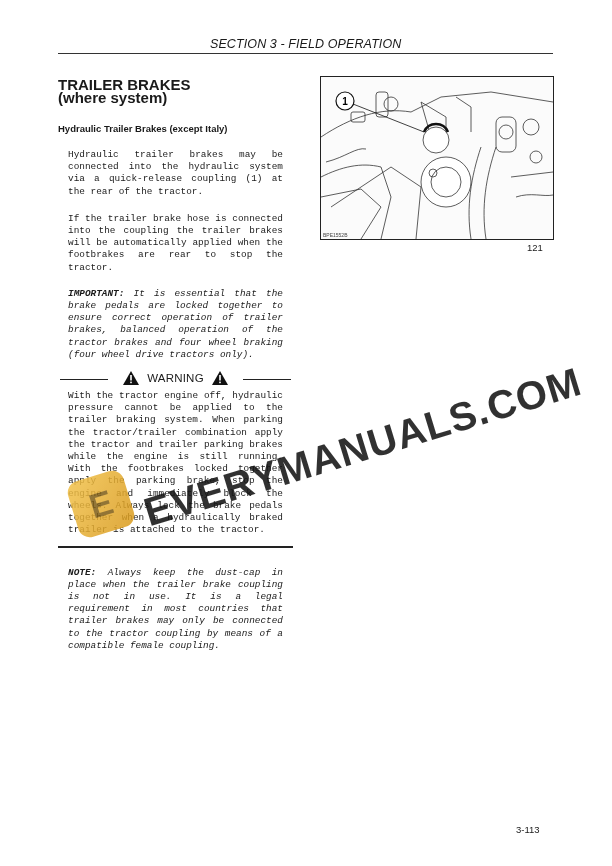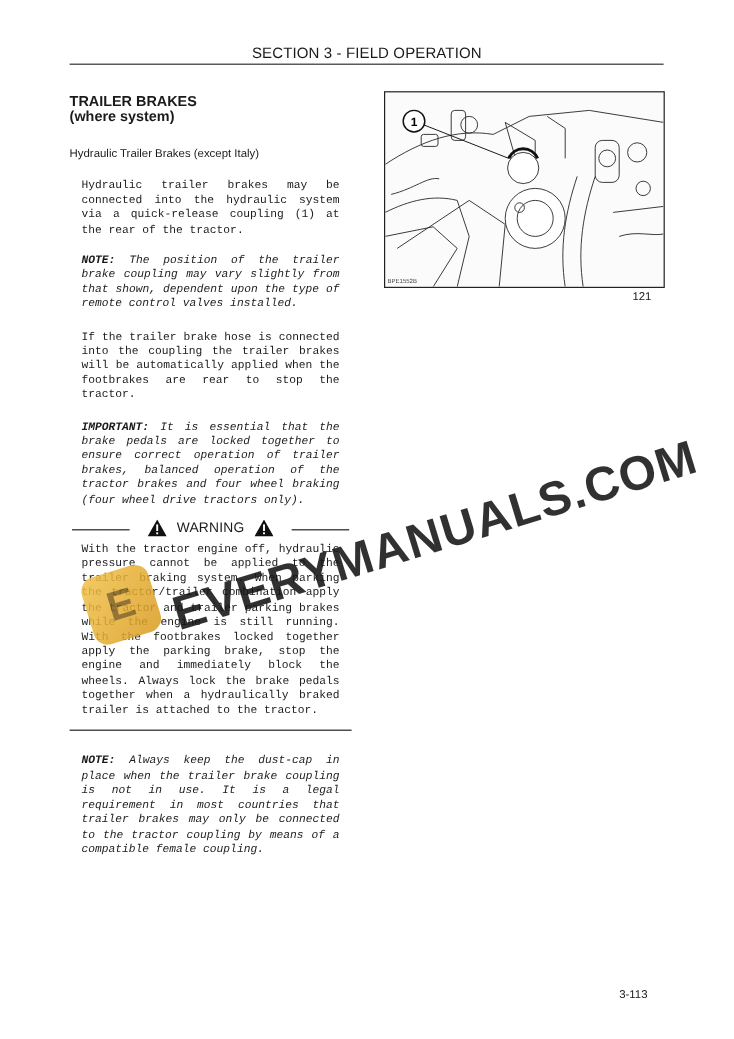--- a/index.html
+++ b/index.html
@@ -5,25 +5,25 @@
     html, body { margin: 0; padding: 0; }
     body {
       width: 612px; height: 866px; background: #ffffff; position: relative; overflow: hidden;
       font-family: "Liberation Sans", sans-serif; color: #1a1a1a;
     }
     .header {
       position: absolute; left: 58px; top: 37px; width: 495px; height: 16px;
       border-bottom: 1.2px solid #333;
     }
     .header-title {
-      position: absolute; left: 152px; top: 0; font-size: 12.5px; letter-spacing: 0.1px;
+      position: absolute; left: 152px; top: 0; font-size: 12.5px; font-style: italic; letter-spacing: 0.1px;
     }
     .col-left { position: absolute; left: 58px; top: 78px; width: 235px; }
-    .h1 { font-weight: bold; font-size: 12px; line-height: 13px; margin: 0; }
-    .h2 { font-weight: normal; font-size: 9.5px; margin: 19px 0 0 0; }
+    .h1 { font-weight: bold; font-size: 15px; line-height: 13px; margin: 0; }
+    .h2 { font-weight: bold; font-size: 9.5px; margin: 19px 0 0 0; }
     p { font-size: 9.4px; line-height: 12.2px; margin: 10px; text-align: justify; font-family: Liberation Mono, monospace; }
     .p1 { margin-top: 15px; }
     .note { font-style: italic; margin-top: 13px; }
     .note b { font-style: italic; }
     .p2 { margin-top: 15px; }
     .important { margin-top: 14px; font-style: italic; }
     .warning-head {
       position: relative; height: 18px; margin-top: 9px; text-align: center;
     }
     .warning-head .rule-l, .warning-head .rule-r {
@@ -66,21 +66,20 @@
   <span class="header-title">SECTION 3  -  FIELD OPERATION</span>
 </div>
 
 <div class="col-left">
   <h1 class="h1">
     <span>TRAILER BRAKES</span><br>
     <span>(where system)</span>
   </h1>
   <h2 class="h2">Hydraulic Trailer Brakes (except Italy)</h2>
   <p class="p1">Hydraulic trailer brakes may be connected into the hydraulic system via a quick-release coupling (1) at the rear of the tractor.</p>
-  <p class="note"><b>NOTE:</b><span> The position of the trailer brake coupling may vary slightly from that shown, dependent upon the type of remote control valves installed.</span></p>
   <p class="p2">If the trailer brake hose is connected into the coupling the trailer brakes will be automatically applied when the footbrakes are rear to stop the tractor.</p>
   <p class="important"><b>IMPORTANT:</b><span> It is essential that the brake pedals are locked together to ensure correct operation of trailer brakes, balanced operation of the tractor brakes and four wheel braking (four wheel drive tractors only).</span></p>
 
   <div class="warning-head">
     <span class="rule-l"></span>
     <span class="warn-wrap">
       <svg class="warn-icon" viewBox="0 0 16 14">
           <polygon points="8,0 16,14 0,14" fill="#111"></polygon>
           <rect x="7.2" y="4" width="1.6" height="5.5" fill="#fff"></rect>
           <rect x="7.2" y="10.6" width="1.6" height="1.6" fill="#fff"></rect>

